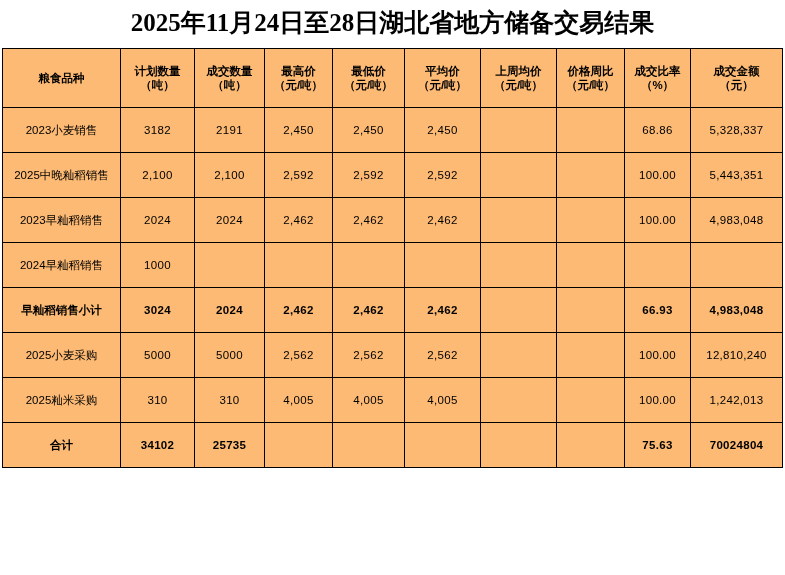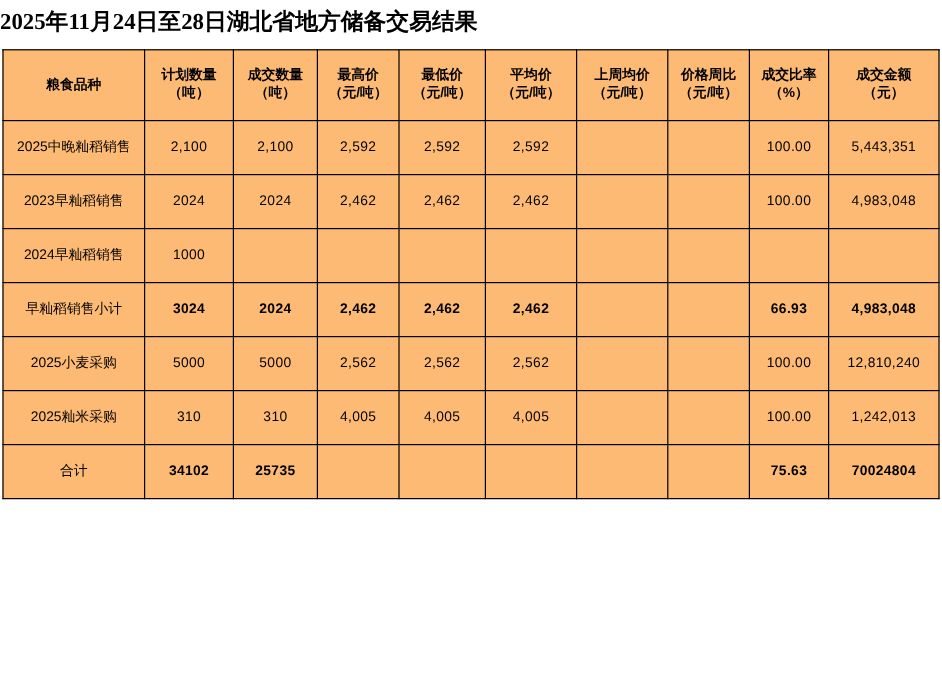--- a/index.html
+++ b/index.html
@@ -15,23 +15,23 @@
     overflow: hidden;
   }
   .page {
     width: 785px;
     height: 575px;
     box-sizing: border-box;
     padding: 0;
     position: relative;
   }
   .doc-title {
-    text-align: left;
+    text-align: center;
     font-family: "Liberation Serif", serif;
-    font-size: 19px;
+    font-size: 25px;
     font-weight: bold;
     letter-spacing: 0px;
     margin: 8px 0 10px 0;
     line-height: 1.2;
     color: #000000;
   }
   table.data-table {
     border-collapse: collapse;
     margin: 0 auto;
     width: 750px;
@@ -67,21 +67,21 @@
   tbody tr.subtotal td,
   tbody tr.total td {
     font-weight: bold;
   }
   td.cat {
     font-size: 12px;
     white-space: nowrap;
   }
   tbody tr.subtotal td.cat,
   tbody tr.total td.cat {
-    font-weight: normal;
+    font-weight: bold;
     margin-left: 32px;
   }
   .num {
     font-family: "Liberation Sans", sans-serif;
     letter-spacing: 0.3px;
   }
   
   col.c0 { width: 118px; }
   col.c1 { width: 74px; }
   col.c2 { width: 70px; }
@@ -152,20 +152,32 @@
           <span class="unit">（%）</span>
         </th>
         <th>
           <span>成交金额</span>
           <span class="unit">（元）</span>
         </th>
       </tr>
     </thead>
     <tbody>
       <tr>
+        <td class="cat">2023小麦销售</td>
+        <td class="num">3182</td>
+        <td class="num">2191</td>
+        <td class="num">2,450</td>
+        <td class="num">2,450</td>
+        <td class="num">2,450</td>
+        <td class="num"></td>
+        <td class="num"></td>
+        <td class="num">68.86</td>
+        <td class="num">5,328,337</td>
+      </tr>
+      <tr>
         <td class="cat">2025中晚籼稻销售</td>
         <td class="num">2,100</td>
         <td class="num">2,100</td>
         <td class="num">2,592</td>
         <td class="num">2,592</td>
         <td class="num">2,592</td>
         <td class="num"></td>
         <td class="num"></td>
         <td class="num">100.00</td>
         <td class="num">5,443,351</td>

